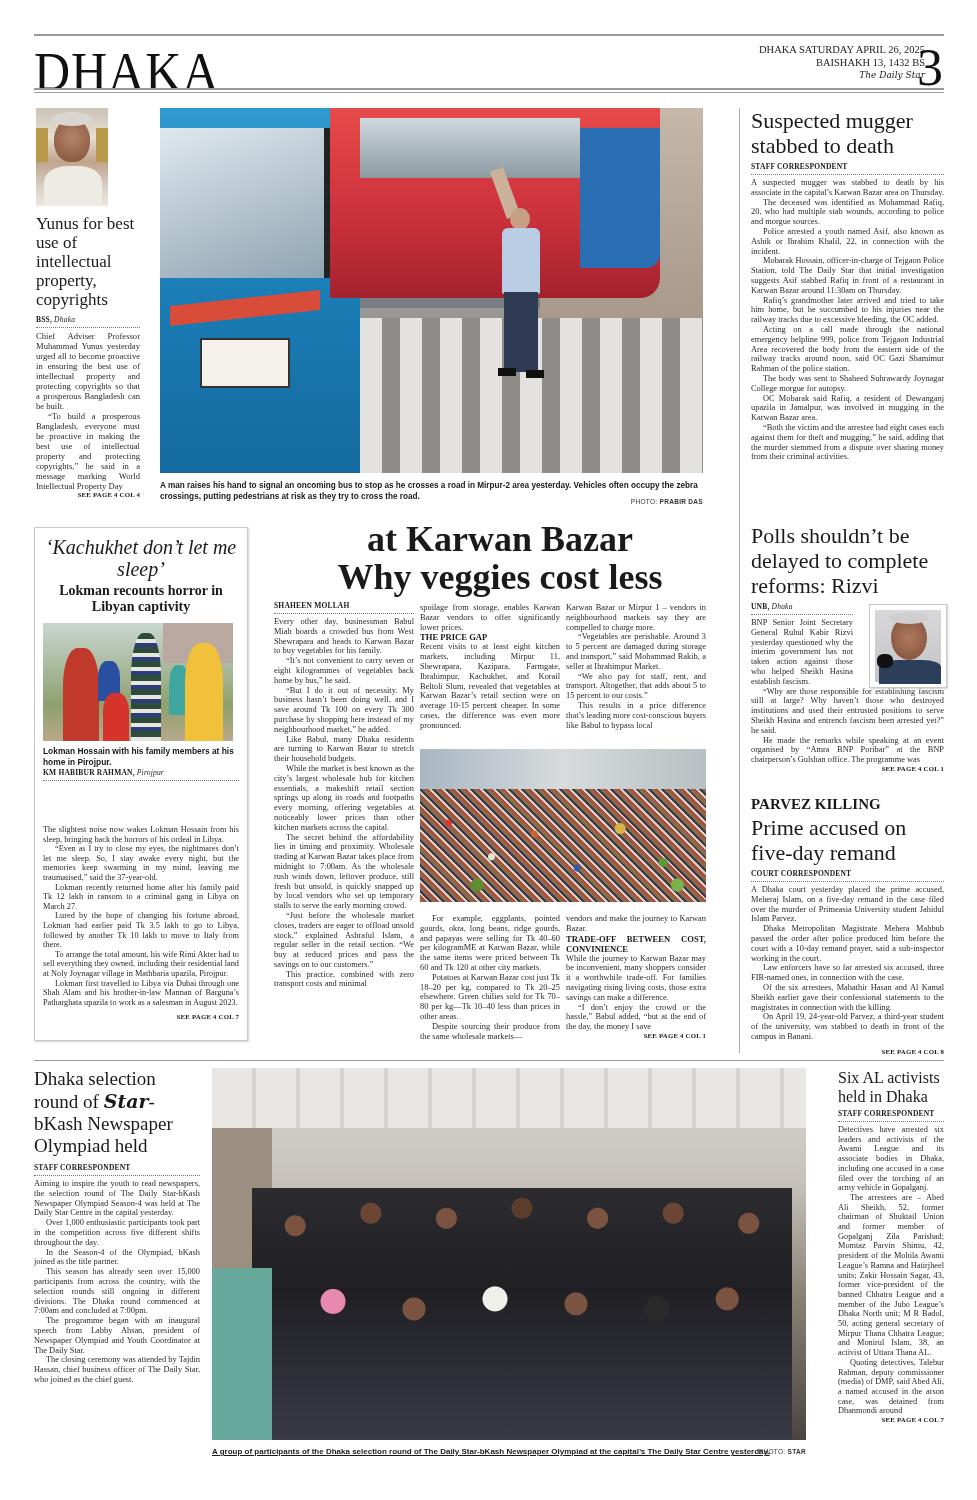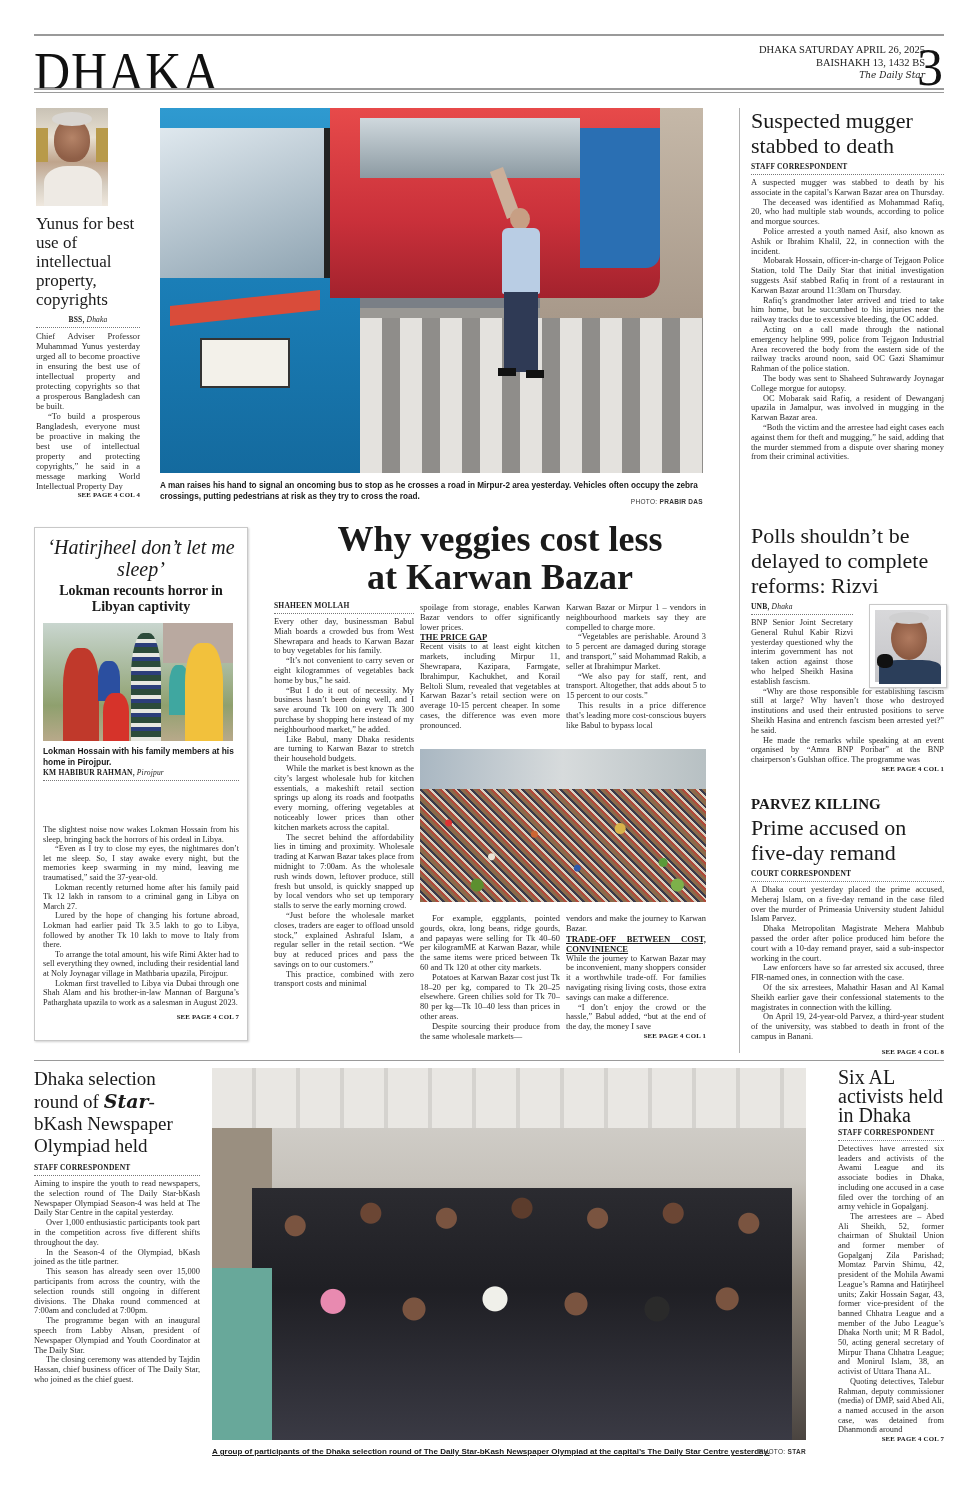--- a/index.html
+++ b/index.html
@@ -12,21 +12,21 @@
   .dateline { font-family: "Liberation Serif", serif; font-size: 10.5px; text-align: right; line-height: 12.5px; color: #222; }
   .dateline .brand { font-family: "DejaVu Serif", serif; font-style: italic; font-size: 9px; }
   .pagenum { font-family: "Liberation Serif", serif; font-size: 52px; line-height: 1; color: #111; }
   .photo { overflow: hidden; }
   .hl { font-family: "Liberation Serif", serif; color: #1a1a1a; line-height: 1.04; }
   .byline { font-family: "Liberation Serif", serif; font-weight: bold; font-size: 7.5px; letter-spacing: 0.2px; padding-bottom: 3px; border-bottom: 1px dotted #777; margin-bottom: 3px; }
   .byline i { font-weight: normal; }
   .body { font-family: "Liberation Serif", serif; font-size: 8.6px; line-height: 10px; text-align: justify; color: #2a2a2a; }
   .body p { text-indent: 12px; }
   .body p.first { text-indent: 0; }
-  .subhead { font-family: "Liberation Serif", serif; font-weight: bold; font-size: 8.6px; line-height: 10px; color: #1a1a1a; text-indent: 0 !important; text-decoration: underline; }
+  .subhead { font-family: "Liberation Serif", serif; font-weight: bold; font-size: 8.6px; line-height: 10px; color: #1a1a1a; text-indent: 0 !important; }
   .jump { font-family: "Liberation Serif", serif; font-weight: bold; font-size: 6.8px; text-align: right; letter-spacing: 0.2px; }
   .caption { font-family: "Liberation Sans", sans-serif; font-weight: bold; font-size: 8.2px; line-height: 11px; color: #1a1a1a; }
   .credit { font-family: "Liberation Sans", sans-serif; font-size: 6.5px; color: #333; letter-spacing: 0.3px; }
   .credit b { font-weight: bold; }
   .vline { background: #b0b0b0; width: 1px; }
   .boxed { border: 1px solid #c8c8c8; box-shadow: 1px 1px 2px #d0d0d0; background: #fff; }
 </style>
 </head>
 <body>
 
@@ -43,21 +43,21 @@
 
 <div class="abs" style="left:36px; top:108px; width:104px;">
   <div class="photo" style="width:72px; height:98px; background:linear-gradient(180deg,#c9c2b5 0%,#e8e0d2 30%,#bfa48c 55%,#d8d0c4 80%,#efe8de 100%); position:relative;">
     <div style="position:absolute; left:18px; top:10px; width:36px; height:44px; border-radius:50% 50% 45% 45%; background:radial-gradient(circle at 50% 45%, #b58468 0%, #8f5f47 70%);"></div>
     <div style="position:absolute; left:16px; top:4px; width:40px; height:14px; border-radius:50%; background:#d9d6d2;"></div>
     <div style="position:absolute; left:8px; top:58px; width:58px; height:40px; border-radius:40% 40% 0 0; background:#eeeae4;"></div>
     <div style="position:absolute; left:0; top:20px; width:12px; height:34px; background:#b89a4a;"></div>
     <div style="position:absolute; right:0; top:20px; width:12px; height:34px; background:#b89a4a;"></div>
   </div>
   <div class="hl" style="font-size:17px; margin-top:8px; line-height:19px;">Yunus for best use of intellectual property, copyrights</div>
-  <div class="byline" style="margin-top:6px;text-align:center;"><span>BSS,</span> <i>Dhaka</i></div>
+  <div class="byline" style="margin-top:6px;"><span>BSS,</span> <i>Dhaka</i></div>
   <div class="body">
     <p class="first">Chief Adviser Professor Muhammad Yunus yesterday urged all to become proactive in ensuring the best use of intellectual property and protecting copyrights so that a prosperous Bangladesh can be built.</p>
     <p>“To build a prosperous Bangladesh, everyone must be proactive in making the best use of intellectual property and protecting copyrights,” he said in a message marking World Intellectual Property Day</p>
   </div>
   <div class="jump">SEE PAGE 4 COL 4</div>
 </div>
 
 <div class="abs photo" style="left:160px; top:108px; width:543px; height:365px; background:#7a7f86;">
 
   <div style="position:absolute; left:0; top:200px; width:543px; height:165px; background:#9a9894;"></div>
@@ -99,21 +99,21 @@
     <p>Mobarak Hossain, officer-in-charge of Tejgaon Police Station, told The Daily Star that initial investigation suggests Asif stabbed Rafiq in front of a restaurant in Karwan Bazar around 11:30am on Thursday.</p>
     <p>Rafiq’s grandmother later arrived and tried to take him home, but he succumbed to his injuries near the railway tracks due to excessive bleeding, the OC added.</p>
     <p>Acting on a call made through the national emergency helpline 999, police from Tejgaon Industrial Area recovered the body from the eastern side of the railway tracks around noon, said OC Gazi Shamimur Rahman of the police station.</p>
     <p>The body was sent to Shaheed Suhrawardy Joynagar College morgue for autopsy.</p>
     <p>OC Mobarak said Rafiq, a resident of Dewanganj upazila in Jamalpur, was involved in mugging in the Karwan Bazar area.</p>
     <p>“Both the victim and the arrestee had eight cases each against them for theft and mugging,” he said, adding that the murder stemmed from a dispute over sharing money from their criminal activities.</p>
   </div>
 </div>
 
 <div class="abs boxed" style="left:34px; top:527px; width:214px; height:514px; padding:8px 8px 6px 8px;">
-  <div class="hl" style="font-style:italic; font-size:20px; line-height:22px; text-align:center;">‘Hatirjheel don’t let me sleep’</div>
+  <div class="hl" style="font-style:italic; font-size:20px; line-height:22px; text-align:center;">‘Kachukhet don’t let me sleep’</div>
   <div class="hl" style="font-weight:bold; font-size:14px; line-height:16px; text-align:center; margin-top:3px;">Lokman recounts horror in Libyan captivity</div>
   <div class="photo" style="width:190px; height:118px; margin-top:8px; position:relative; background:linear-gradient(180deg,#c9d6cf 0%,#a7b89a 40%,#8fa06e 70%,#b8a98a 100%);">
     <div style="position:absolute; left:120px; top:0; width:70px; height:40px; background:#b9a9a0;"></div>
     <div style="position:absolute; left:20px; top:25px; width:36px; height:93px; background:#c0392b; border-radius:40% 40% 0 0;"></div>
     <div style="position:absolute; left:55px; top:38px; width:22px; height:40px; background:#2b4fa0; border-radius:40% 40% 0 0;"></div>
     <div style="position:absolute; left:60px; top:70px; width:26px; height:48px; background:#d6332a; border-radius:40% 40% 0 0;"></div>
     <div style="position:absolute; left:88px; top:10px; width:30px; height:108px; background:repeating-linear-gradient(180deg,#2c4b3a 0 6px,#e7e7e0 6px 10px,#2c3e7a 10px 14px); border-radius:40% 40% 0 0;"></div>
     <div style="position:absolute; left:126px; top:42px; width:20px; height:50px; background:#3fa7a0; border-radius:40% 40% 0 0;"></div>
     <div style="position:absolute; left:142px; top:20px; width:38px; height:98px; background:#f2c13c; border-radius:40% 40% 0 0;"></div>
   </div>
@@ -124,22 +124,22 @@
     <p>“Even as I try to close my eyes, the nightmares don’t let me sleep. So, I stay awake every night, but the memories keep swarming in my mind, leaving me traumatised,” said the 37-year-old.</p>
     <p>Lokman recently returned home after his family paid Tk 12 lakh in ransom to a criminal gang in Libya on March 27.</p>
     <p>Lured by the hope of changing his fortune abroad, Lokman had earlier paid Tk 3.5 lakh to go to Libya, followed by another Tk 10 lakh to move to Italy from there.</p>
     <p>To arrange the total amount, his wife Rimi Akter had to sell everything they owned, including their residential land at Noly Joynagar village in Mathbaria upazila, Pirojpur.</p>
     <p>Lokman first travelled to Libya via Dubai through one Shah Alam and his brother-in-law Mannan of Barguna’s Patharghata upazila to work as a salesman in August 2023.</p>
   </div>
   <div class="jump" style="margin-top:6px;">SEE PAGE 4 COL 7</div>
 </div>
 
 <div class="abs hl" style="left:270px; top:520px; width:460px; text-align:center; font-weight:bold; font-size:36px; line-height:38px;">
+  <div>at Karwan Bazar</div>
   <div>Why veggies cost less</div>
-  <div>at Karwan Bazar</div>
 </div>
 
 <div class="abs" style="left:274px; top:601px; width:140px;">
   <div class="byline">SHAHEEN MOLLAH</div>
   <div class="body" style="font-size:8.4px; line-height:9.8px;">
     <p class="first">Every other day, businessman Babul Miah boards a crowded bus from West Shewrapara and heads to Karwan Bazar to buy vegetables for his family.</p>
     <p>“It’s not convenient to carry seven or eight kilogrammes of vegetables back home by bus,” he said.</p>
     <p>“But I do it out of necessity. My business hasn’t been doing well, and I save around Tk 100 on every Tk 300 purchase by shopping here instead of my neighbourhood market,” he added.</p>
     <p>Like Babul, many Dhaka residents are turning to Karwan Bazar to stretch their household budgets.</p>
     <p>While the market is best known as the city’s largest wholesale hub for kitchen essentials, a makeshift retail section springs up along its roads and footpaths every morning, offering vegetables at noticeably lower prices than other kitchen markets across the capital.</p>
@@ -271,21 +271,21 @@
     radial-gradient(circle at 88% 44%, #7a5440 0 11px, transparent 12px),
     linear-gradient(180deg, #2b2b30 0%, #1f1f24 40%, #3a3a44 100%);"></div>
   <div style="position:absolute; left:0; top:200px; width:60px; height:172px; background:#68a89a;"></div>
 </div>
 <div class="abs" style="left:212px; top:1446px; width:594px;text-decoration:underline;">
   <div class="caption" style="font-size:8px;">A group of participants of the Dhaka selection round of The Daily Star-bKash Newspaper Olympiad at the capital’s The Daily Star Centre yesterday.</div>
   <div class="credit" style="position:absolute; right:0; top:2px;"><span>PHOTO:</span> <b>STAR</b></div>
 </div>
 
 <div class="abs" style="left:838px; top:1068px; width:106px;">
-  <div class="hl" style="font-size:20px; line-height:19px;">Six AL activists held in Dhaka</div>
+  <div class="hl" style="font-size:16px; line-height:19px;">Six AL activists held in Dhaka</div>
   <div class="byline" style="margin-top:3px;">STAFF CORRESPONDENT</div>
   <div class="body" style="font-size:8.3px; line-height:9.7px;">
     <p class="first">Detectives have arrested six leaders and activists of the Awami League and its associate bodies in Dhaka, including one accused in a case filed over the torching of an army vehicle in Gopalganj.</p>
     <p>The arrestees are – Abed Ali Sheikh, 52, former chairman of Shuktail Union and former member of Gopalganj Zila Parishad; Momtaz Parvin Shimu, 42, president of the Mohila Awami League’s Ramna and Hatirjheel units; Zakir Hossain Sagar, 43, former vice-president of the banned Chhatra League and a member of the Jubo League’s Dhaka North unit; M R Badol, 50, acting general secretary of Mirpur Thana Chhatra League; and Monirul Islam, 38, an activist of Uttara Thana AL.</p>
     <p>Quoting detectives, Talebur Rahman, deputy commissioner (media) of DMP, said Abed Ali, a named accused in the arson case, was detained from Dhanmondi around</p>
   </div>
   <div class="jump">SEE PAGE 4 COL 7</div>
 </div>
 
 </body></html>

